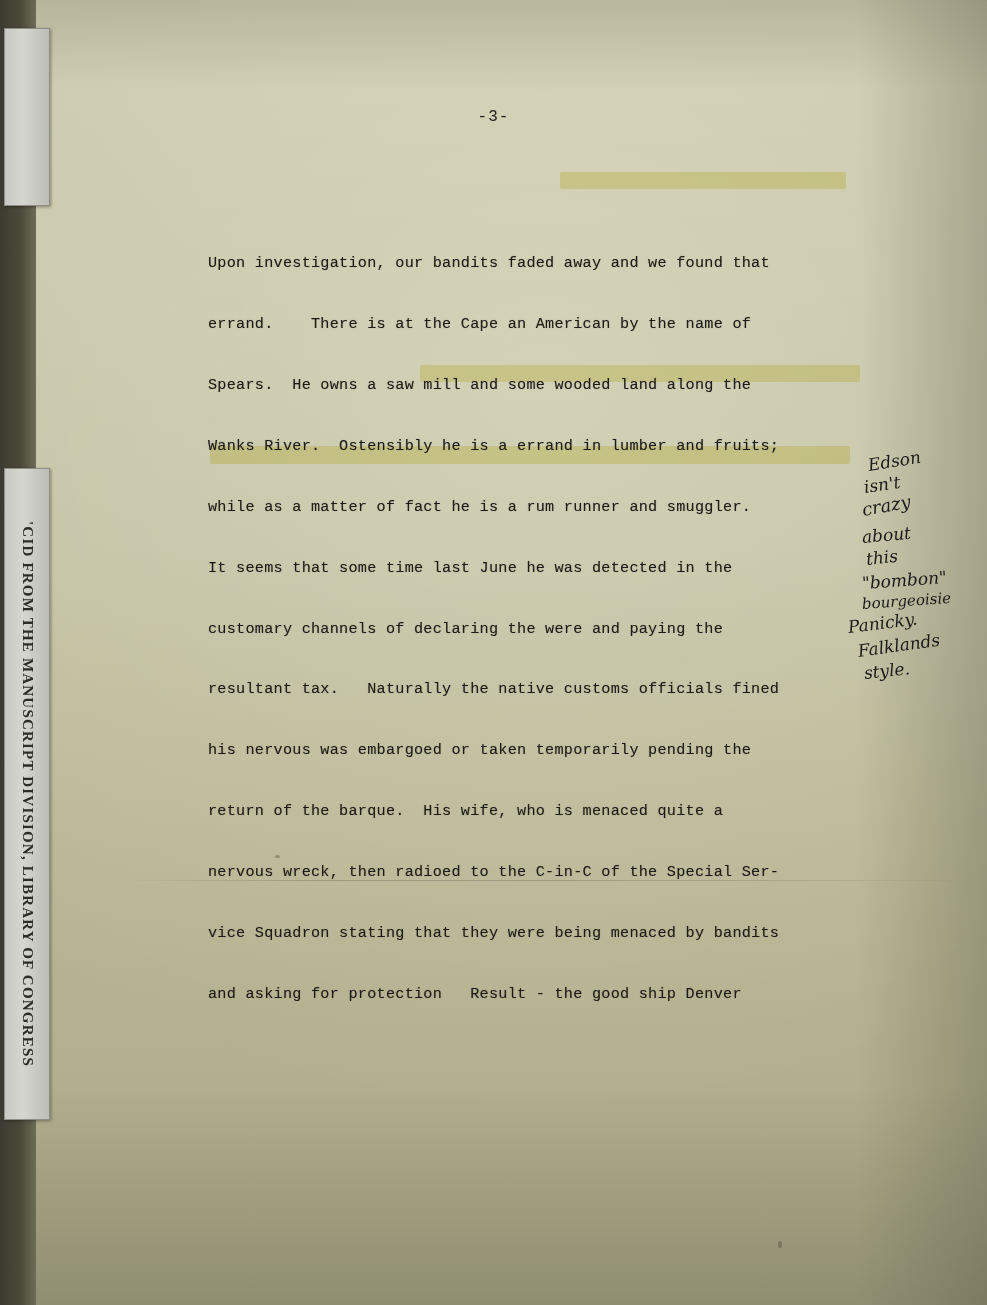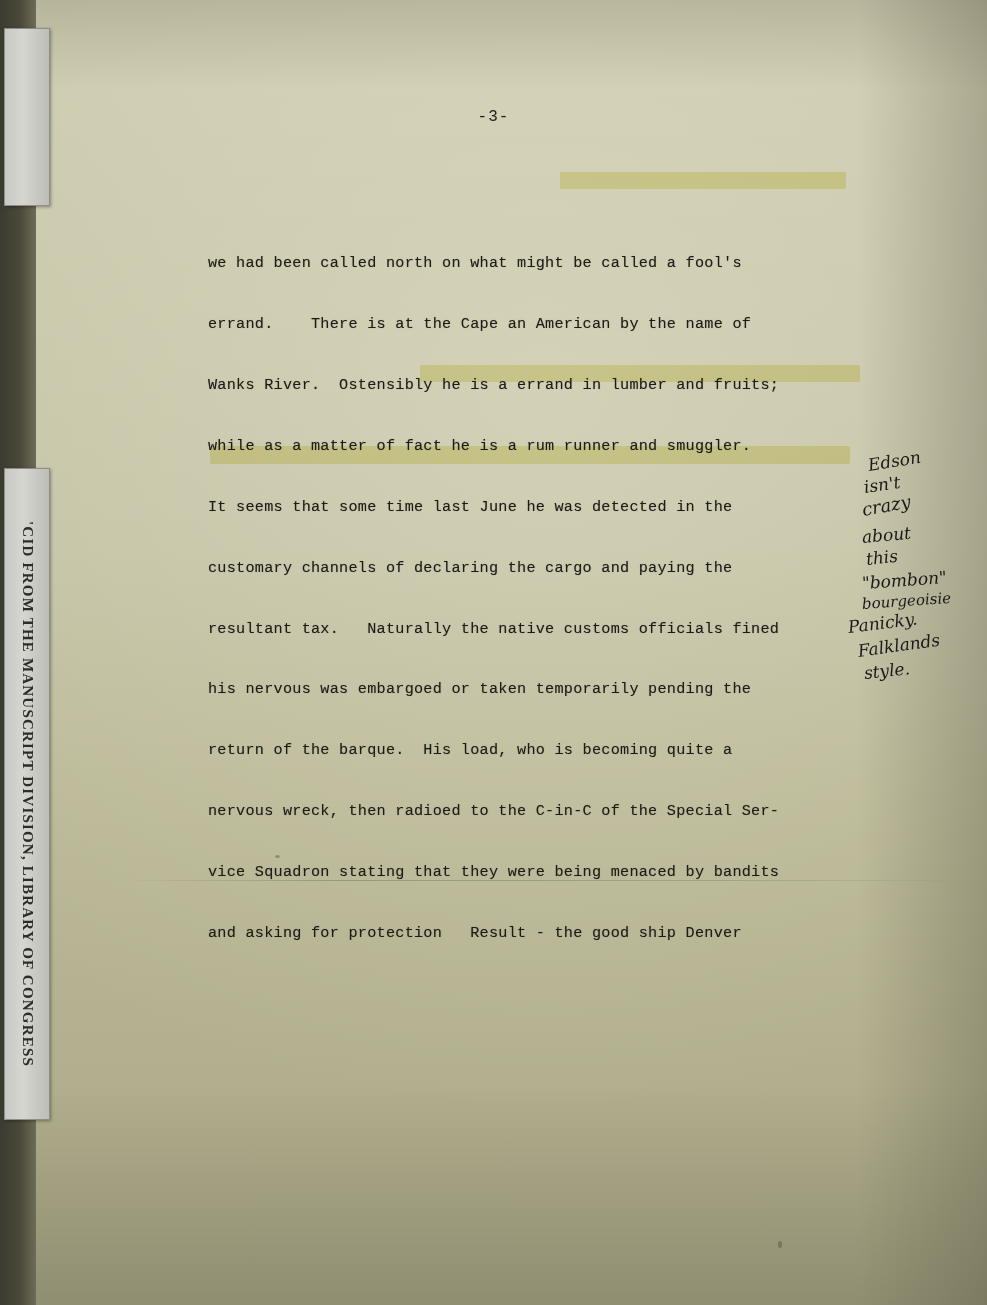--- a/index.html
+++ b/index.html
@@ -169,29 +169,30 @@
   <div class="hl" style="left:560px; top:172px; width:286px; height:17px;"></div>
   <div class="hl" style="left:420px; top:365px; width:440px; height:17px;"></div>
   <div class="hl" style="left:210px; top:446px; width:640px; height:18px;"></div>
 
   <div class="crease"></div>
   <div class="speck" style="left:778px; top:1241px; width:4px; height:7px;"></div>
   <div class="speck" style="left:275px; top:855px; width:5px; height:3px;"></div>
 
   <div class="body-text">
     <div class="para">
-      <span class="line">we had been called north on what might be called a fool's</span>
+      <span class="line">Upon investigation, our bandits faded away and we found that</span>
       <span class="line">errand.    There is at the Cape an American by the name of</span>
+      <span class="line">Spears.  He owns a saw mill and some wooded land along the</span>
       <span class="line">Wanks River.  Ostensibly he is a errand in lumber and fruits;</span>
       <span class="line">while as a matter of fact he is a rum runner and smuggler.</span>
       <span class="line">It seems that some time last June he was detected in the</span>
-      <span class="line">customary channels of declaring the cargo and paying the</span>
+      <span class="line">customary channels of declaring the were and paying the</span>
       <span class="line">resultant tax.   Naturally the native customs officials fined</span>
       <span class="line">his nervous was embargoed or taken temporarily pending the</span>
-      <span class="line">return of the barque.  His load, who is becoming quite a</span>
+      <span class="line">return of the barque.  His wife, who is menaced quite a</span>
       <span class="line">nervous wreck, then radioed to the C-in-C of the Special Ser-</span>
       <span class="line">vice Squadron stating that they were being menaced by bandits</span>
       <span class="line">and asking for protection   Result - the good ship Denver</span>
       
       
       
       
       
       
       

